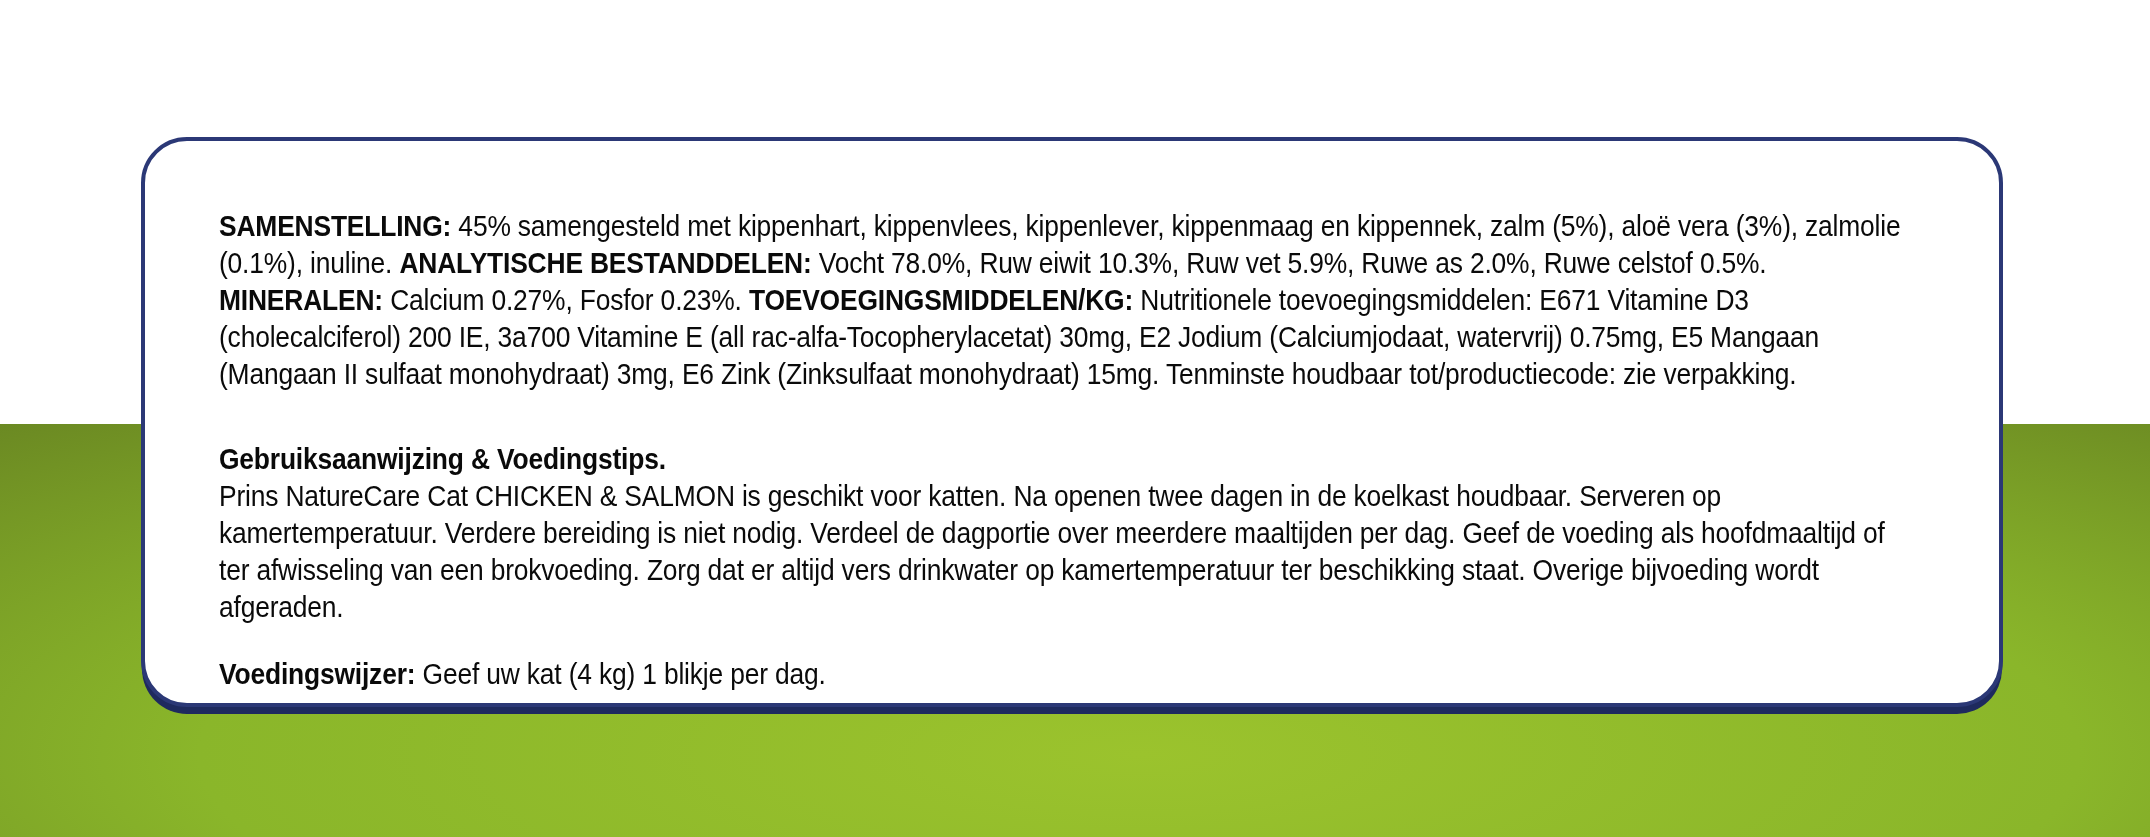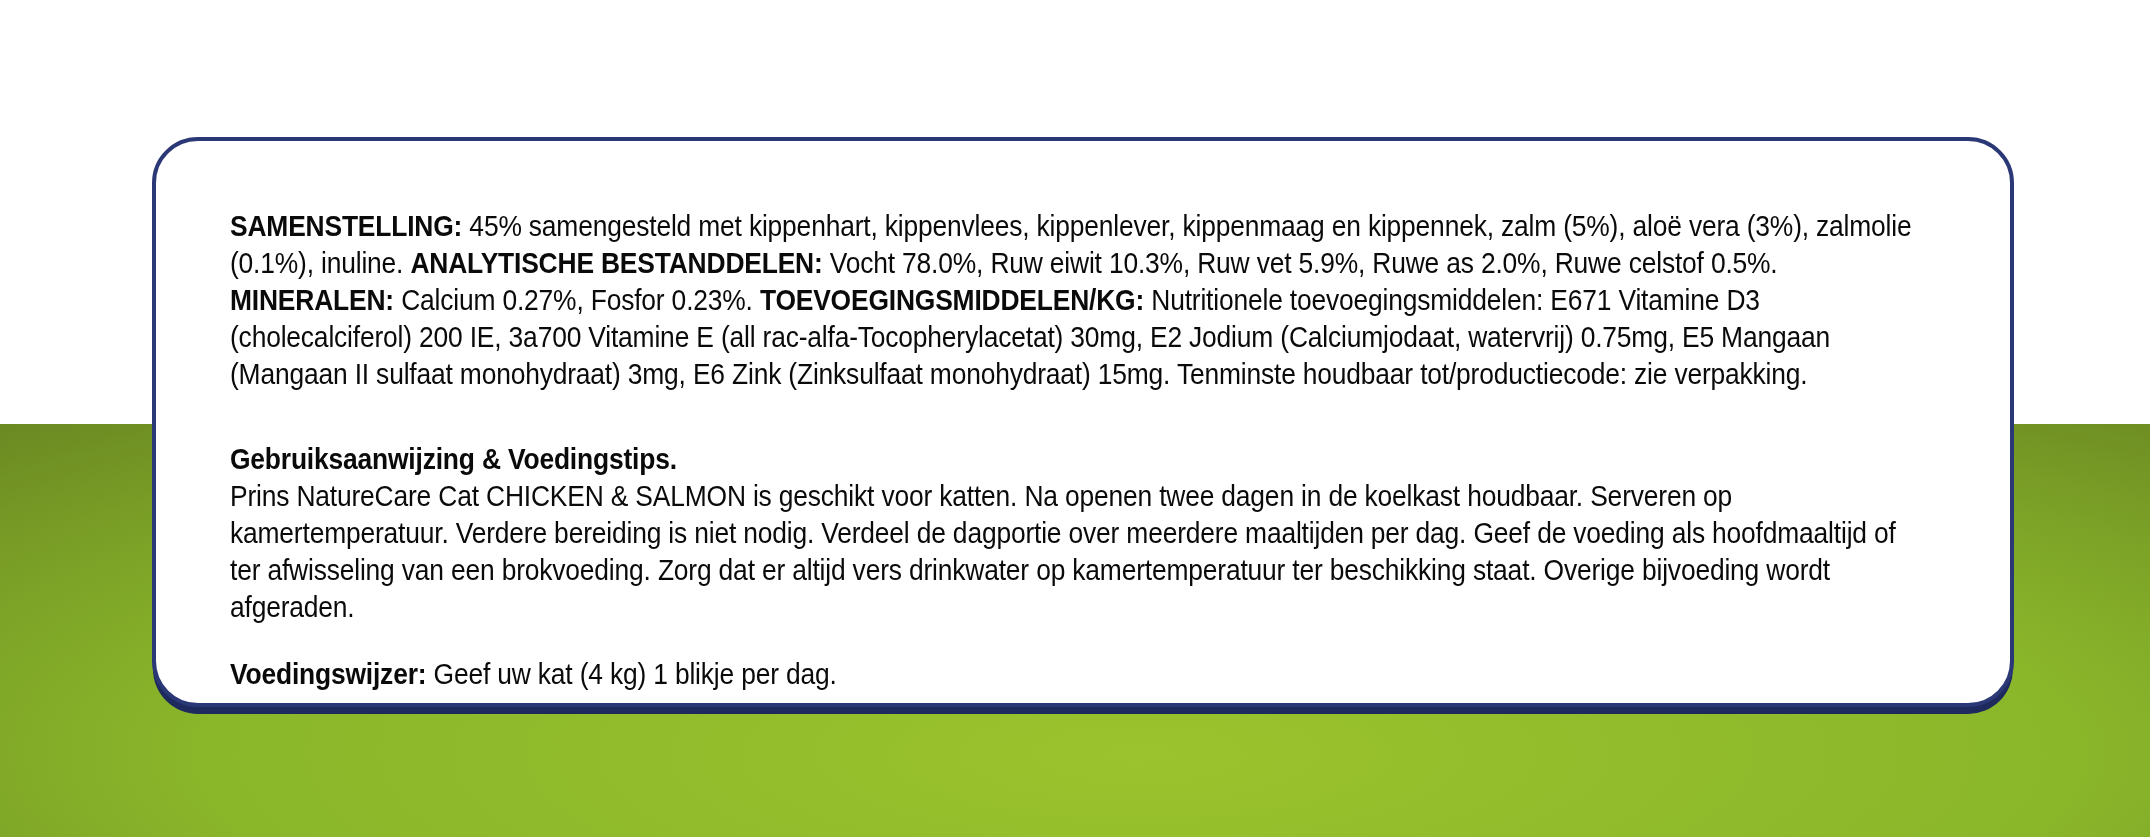--- a/index.html
+++ b/index.html
@@ -18,21 +18,21 @@
     left: 0;
     top: 424px;
     width: 2150px;
     height: 413px;
     background: radial-gradient(115% 160% at 53% 80%,
       #9bc32d 0%, #8ab62a 38%, #6d8c23 66%, #53701d 88%, #47621a 100%);
   }
 
   .label-card {
     position: absolute;
-    left: 152px;
+    left: 141px;
     top: 137px;
     width: 1854px;
     height: 562px;
     background: #ffffff;
     border: 4px solid #2b3876;
     border-radius: 46px;
     box-shadow: 0 8px 0 -1px #1e2a5e;
     box-sizing: content-box;
   }
 

